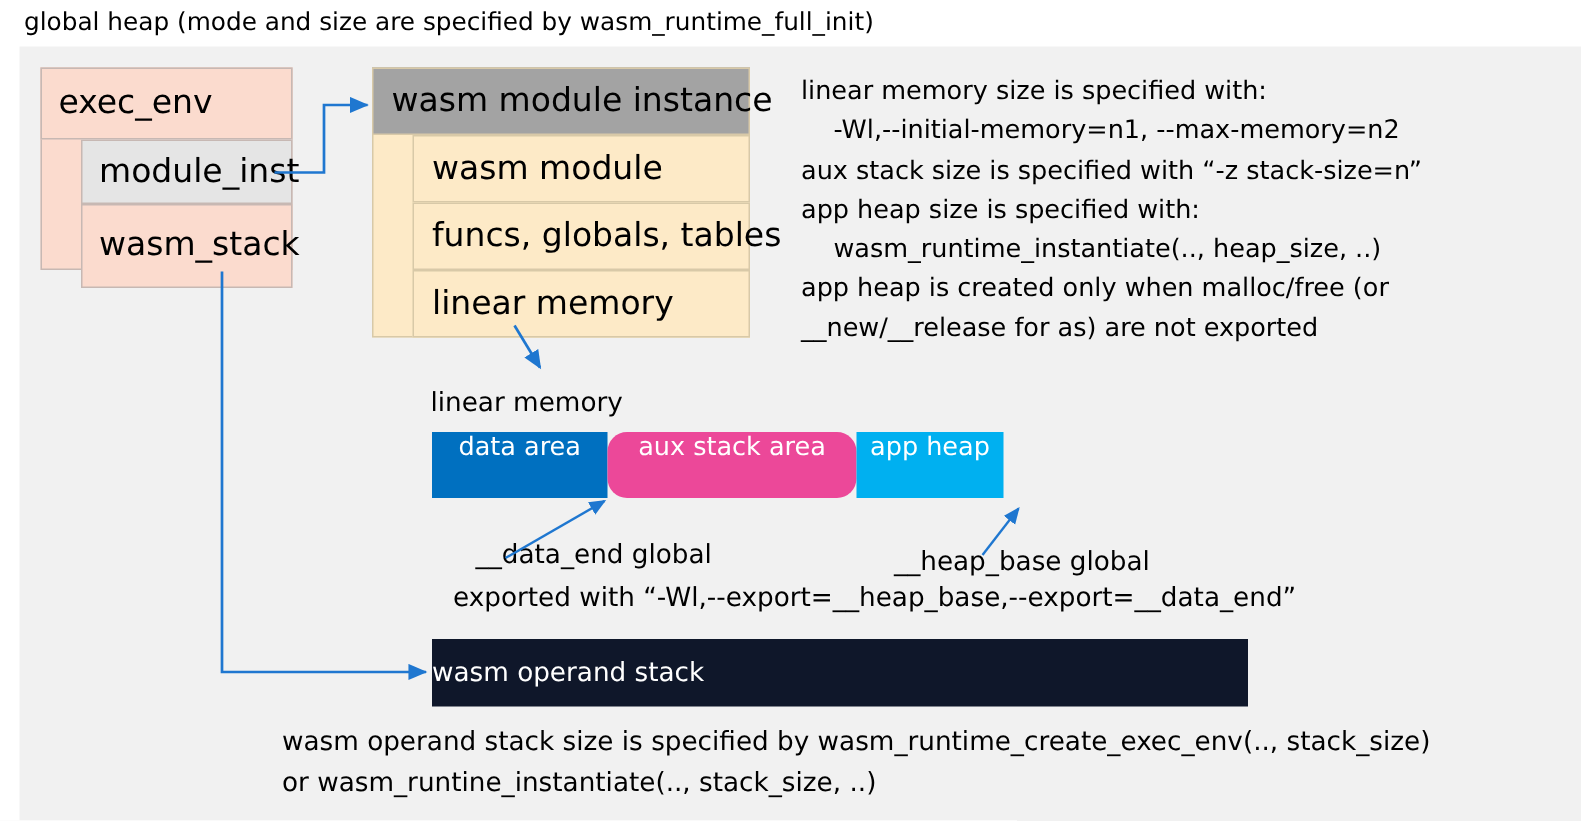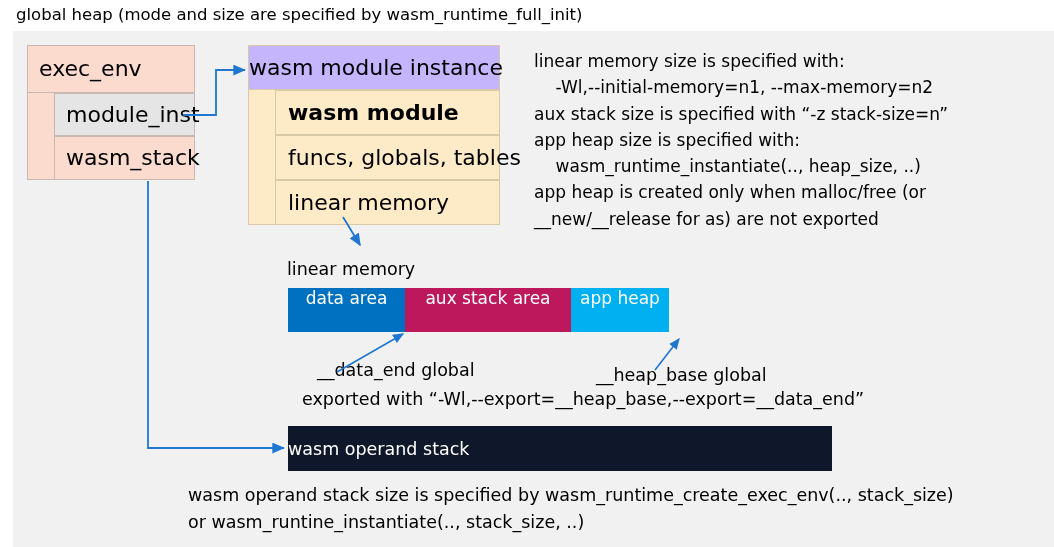--- a/index.html
+++ b/index.html
@@ -74,52 +74,52 @@
     width: 141px;
     height: 43px;
     border: 1px solid #c7b8b3;
     background: #e5e5e5;
     padding-left: 11px;
   }
   #wasm-stack-cell {
     left: 54px;
     top: 136px;
     width: 141px;
-    height: 44px;
+    height: 56px;
     border: 1px solid #c7b8b3;
     background: #fbdbce;
     padding-left: 11px;
   }
 
   
   #wasm-module-instance-box {
     left: 248px;
     top: 45px;
     width: 252px;
     height: 180px;
     border: 1px solid #d8c9a8;
     background: #fdeac7;
   }
   #wasm-module-instance-title {
     left: 248px;
     top: 45px;
     width: 252px;
     height: 45px;
     border: 1px solid #d8c9a8;
-    background: #c4b5fd;
+    background: #a3a3a3;
+    padding-left: 12px;
   }
   #wasm-module-cell {
     left: 275px;
     top: 90px;
     width: 225px;
     height: 45px;
     border: 1px solid #d8c9a8;
     background: #fdeac7;
     padding-left: 12px;
-    font-weight: bold;
   }
   #funcs-globals-tables-cell {
     left: 275px;
     top: 135px;
     width: 225px;
     height: 45px;
     border: 1px solid #d8c9a8;
     background: #fdeac7;
     padding-left: 12px;
   }
@@ -258,21 +258,21 @@
 app heap size is specified with:
     wasm_runtime_instantiate(.., heap_size, ..)
 app heap is created only when malloc/free (or
 __new/__release for as) are not exported</div>
 
 <div id="linear-memory-caption">linear memory</div>
 <div id="linear-memory-bar">
     <div class="mem-seg" style="width: 117px; background: rgb(0, 112, 192);">
       <span>data area</span>
     </div>
-    <div class="mem-seg" style="width: 166px; background: #be185d;">
+    <div class="mem-seg" style="width: 166px; background: #ec4899; border-radius: 13px;">
       <span>aux stack area</span>
     </div>
     <div class="mem-seg" style="width: 98px; background: rgb(0, 176, 240);">
       <span>app heap</span>
     </div>
   </div>
 
 <div class="anno" id="data-end-label">__data_end global</div>
 <div class="anno" id="heap-base-label">__heap_base global</div>
 <div class="anno" id="exported-with-label">exported with “-Wl,--export=__heap_base,--export=__data_end”</div>

